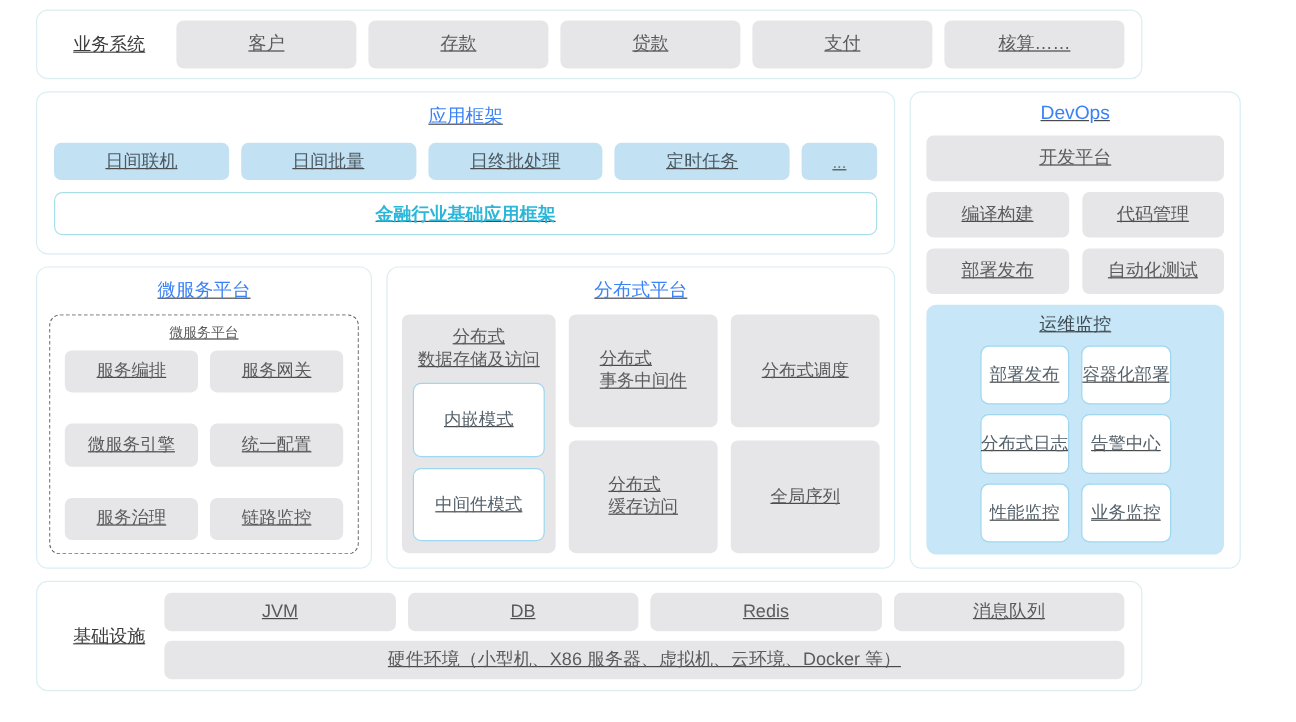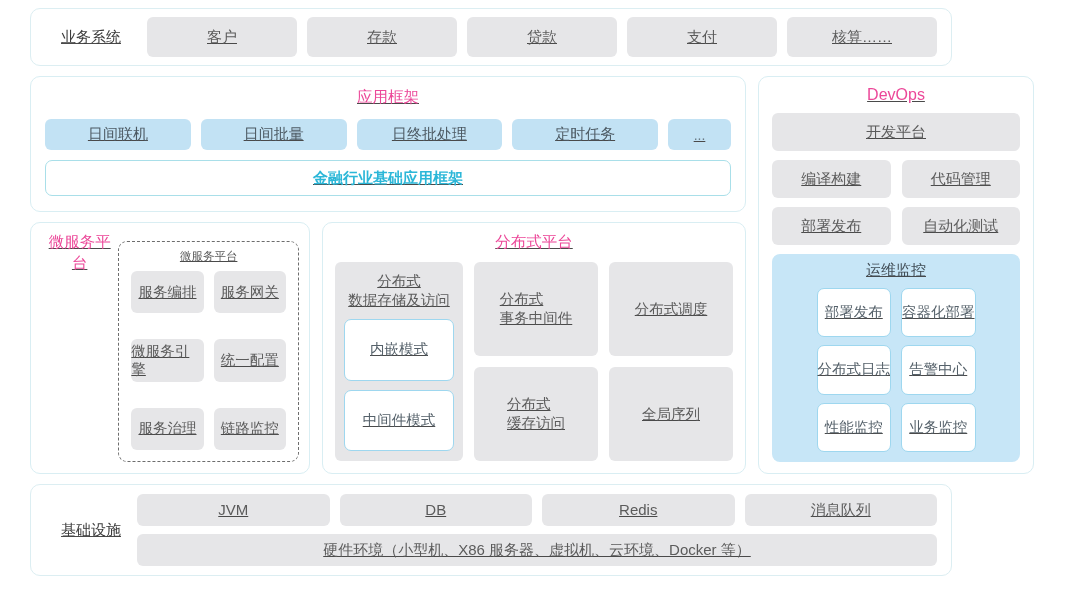--- a/index.html
+++ b/index.html
@@ -62,21 +62,21 @@
     align-items: center;
     justify-content: center;
     text-align: center;
     font-size: 15px;
     color: #55616a;
   }
 
   .panel-title {
     text-align: center;
     font-size: 15.5px;
-    color: #ec4899;
+    color: #3b82f6;
   }
 
   
   #business-band { height: 58px; padding: 0 14px; gap: 10px; }
   #business-band .band-label { width: 92px; flex: 0 0 92px; }
   #business-band .chip { flex: 1 1 0; height: 40px; }
 
   
   #middle { display: flex; gap: 12px; margin-top: 10px; height: 398px; }
   #middle-left { width: 716px; flex: 0 0 716px; display: flex; flex-direction: column; gap: 10px; }
@@ -95,21 +95,21 @@
     border: 1px solid #a9dfe9;
     border-radius: 7px;
     display: flex; align-items: center; justify-content: center;
     color: #2cb7d8;
     font-weight: bold;
     font-size: 15px;
   }
 
   
   #lower-middle { display: flex; gap: 12px; flex: 1 1 auto; }
-  #micro-panel { width: 280px; flex: 0 0 280px; padding: 9px 10px 11px 10px; display: flex; }
+  #micro-panel { width: 280px; flex: 0 0 280px; padding: 9px 10px 11px 10px; display: flex; flex-direction: column; }
   #micro-inner {
     margin-top: 9px;
     flex: 1 1 auto;
     border: 1px dashed #6d6d6d;
     border-radius: 9px;
     padding: 7px 12px 11px 12px;
     display: flex; flex-direction: column;
   }
   #micro-inner .inner-title { text-align: center; font-size: 11.5px; color: #5c5c5c; margin-bottom: 7px; }
   #micro-grid { flex: 1 1 auto; display: grid; grid-template-columns: 1fr 1fr; grid-auto-rows: 1fr; gap: 26px 10px; }

